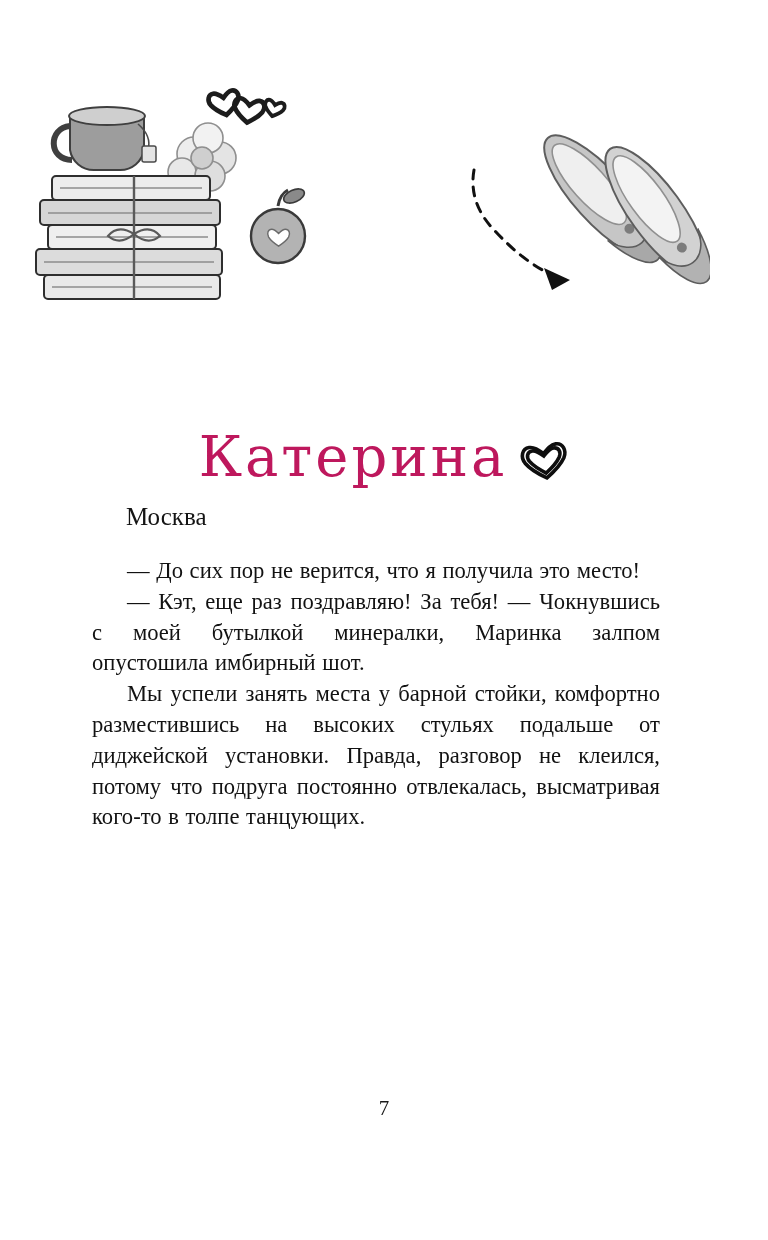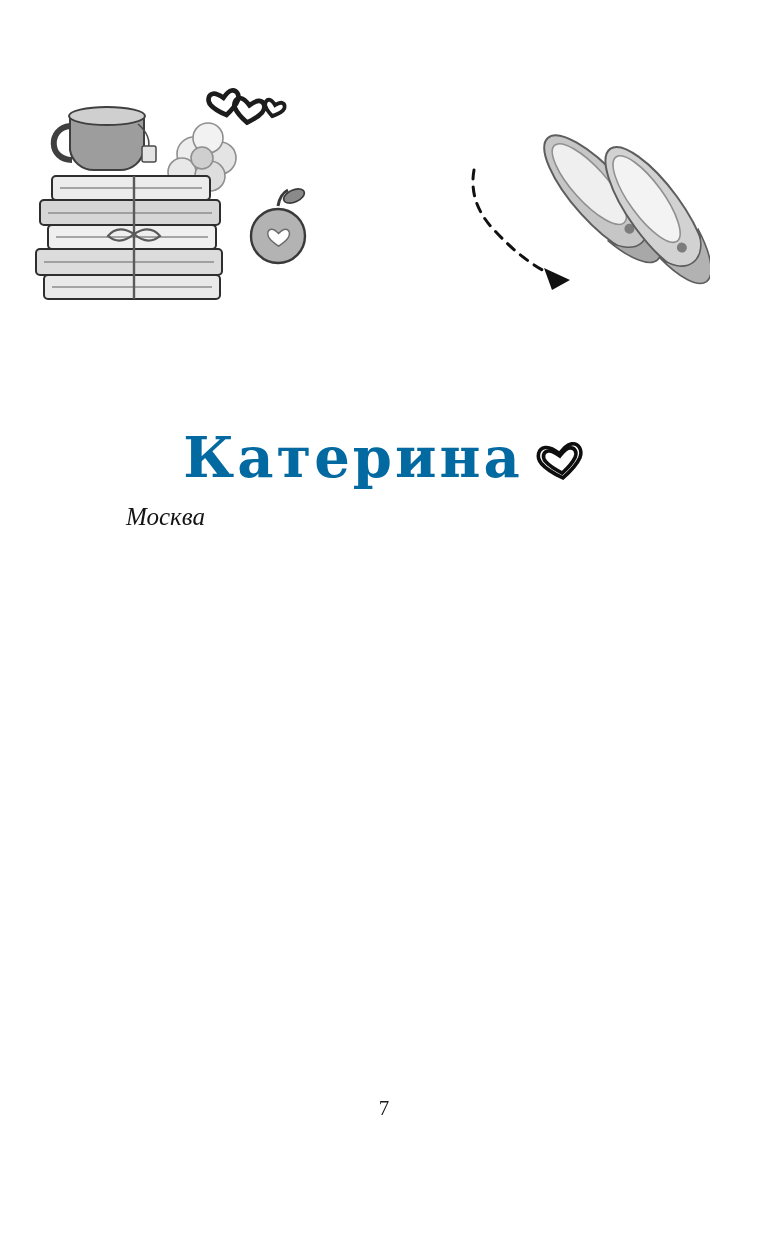--- a/index.html
+++ b/index.html
@@ -24,39 +24,38 @@
     position: absolute;
     top: 424px;
     left: 0;
     width: 100%;
     text-align: center;
     white-space: nowrap;
   }
   .chapter-title {
     display: inline-block;
     font-family: "DejaVu Serif", serif;
-    font-weight: 700;
+    font-weight: 400;
     font-size: 56px;
     letter-spacing: 3px;
-    color: #0369a1;
+    color: #be185d;
     vertical-align: middle;
   }
   .title-heart {
     display: inline-block;
     vertical-align: middle;
     margin-left: 12px;
     transform: rotate(-8deg) translateY(2px);
   }
 
   
   .location {
     position: absolute;
     top: 503px;
     left: 126px;
-    font-style: italic;
     font-size: 25px;
     color: #141414;
   }
 
   
   .body-text {
     position: absolute;
     top: 556px;
     left: 92px;
     width: 568px;
@@ -171,17 +170,20 @@
       <svg width="50" height="46" viewBox="0 0 26 24" fill="none" stroke="#0e0e0e" stroke-width="1.9" stroke-linecap="round">
         <path d="M13 22S5.4 17 2.8 12.8C.7 9.2 2.3 5 6 5c2.7 0 4.6 1.9 7 4.2C15.4 6.9 17.3 5 20 5c3.7 0 5.3 4.2 3.2 7.8C20.6 17 13 22 13 22z"></path>
         <path d="M13 19.4S7.3 15.5 5.2 12.2C3.6 9.5 4.8 7 7.4 7c2 0 3.6 1.5 5.6 3.4C15 8.5 16.6 7 18.6 7c2.6 0 3.8 2.5 2.2 5.2-2.1 3.3-7.8 7.2-7.8 7.2z"></path>
       </svg>
     </span>
   </div>
 
   <div class="location">Москва</div>
 
   <div class="body-text">
+      <p class="para">—  До сих пор не верится, что я получила это место!</p>
+      <p class="para">—  Кэт, еще раз поздравляю! За тебя! — Чокнувшись с моей бутылкой минералки, Маринка залпом опустошила имбирный шот.</p>
+      <p class="para">Мы успели занять места у барной стойки, комфортно разместившись на высоких стульях подальше от диджейской установки. Правда, разговор не клеился, потому что подруга постоянно отвлекалась, высматривая кого-то в толпе танцующих.</p>
     </div>
 
   <div class="page-number">7</div>
 
 </div>
 
 </body></html>

